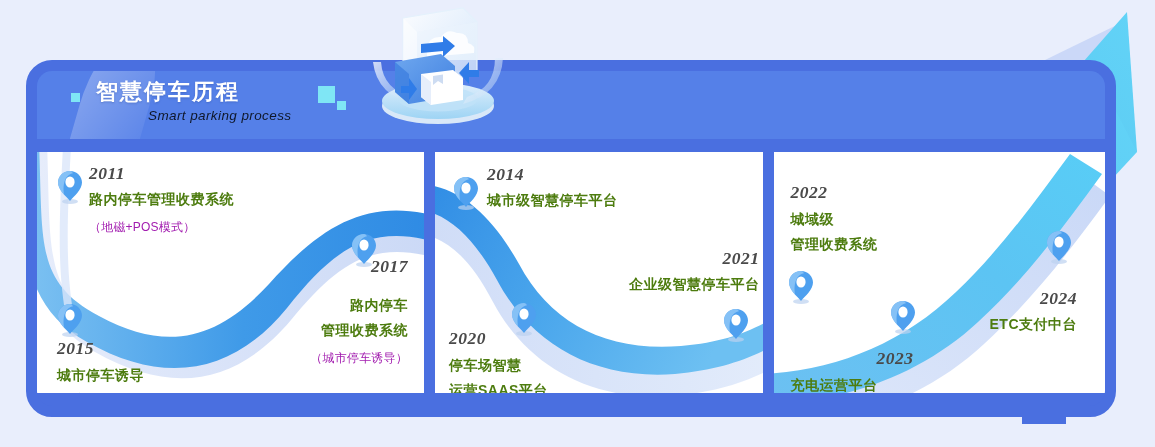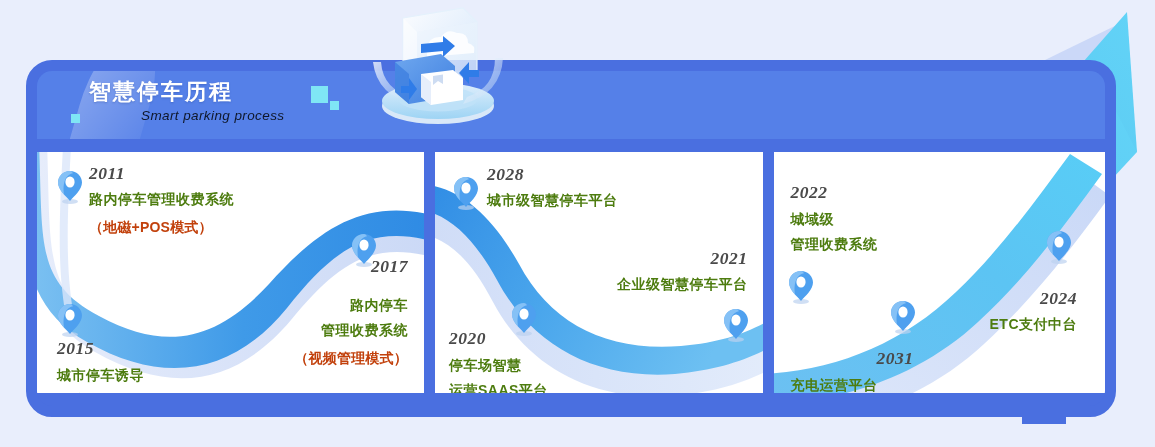--- a/index.html
+++ b/index.html
@@ -45,21 +45,21 @@
   }
   .head-sheen {
     position: absolute; left: 38px; top: -30px;
     width: 70px; height: 160px;
     background: linear-gradient(115deg, rgba(255,255,255,.30), rgba(255,255,255,0));
     transform: skewX(-16deg);
     border-radius: 40%;
   }
   .head-inner {
     position: absolute; left: 34px; top: 6px;
-    display: flex; align-items: flex-end; gap: 9px;
+    display: flex; align-items: flex-start; gap: 16px;
   }
   .bullet-sq {
     width: 9px; height: 9px; background: #7fe6f5; margin-top: 16px; flex: 0 0 auto;
   }
   .title-block { position: relative; }
   .title-cn {
     font-size: 22px; font-weight: 700; color: #ffffff;
     letter-spacing: 2px; line-height: 30px;
     text-shadow: 0 1px 2px rgba(30,60,140,.30);
   }
@@ -105,21 +105,21 @@
     font-size: 17.5px; font-style: italic; font-weight: 700;
     color: #4a4a4a; letter-spacing: .5px;
     font-family: "Liberation Serif", "DejaVu Serif", serif;
     white-space: nowrap;
   }
   .nm {
     font-size: 14px; font-weight: 700; color: #4d7c0f;
     letter-spacing: .5px; line-height: 25px; white-space: nowrap;
   }
   .sub {
-    font-size: 14px; font-weight: 700; color: #c2410c;
+    font-size: 12px; font-weight: 400; color: #a21caf;
     letter-spacing: .2px; white-space: nowrap; line-height: 20px;
   }
   .ta-r { text-align: right; }
 </style>
 </head>
 <body>
 
 <div id="root">
 
   <svg class="arrow-layer" viewBox="0 0 1155 447" width="1155" height="447">
@@ -267,21 +267,21 @@
         <svg class="pin" style="left:314px; top:81px;" viewBox="0 0 26 34">
           <ellipse cx="13" cy="31.5" rx="8" ry="2.4" fill="#bcd2f0" opacity=".7"></ellipse>
           <path d="M13 1 C6 1 1 6.3 1 12.6 C1 19.6 9 26.5 13 31 C17 26.5 25 19.6 25 12.6 C25 6.3 20 1 13 1 Z" fill="#4ea0ef"></path>
           <path d="M13 1 C6 1 1 6.3 1 12.6 C1 17 4 21.3 7.2 24.8 C6 20 6.2 12 9.4 7.4 C11 5.1 13.4 3.6 16 3.2 C15.1 1.8 14.1 1 13 1 Z" fill="#8fc7f7" opacity=".85"></path>
           <ellipse cx="13" cy="12" rx="4.6" ry="5.6" fill="#ffffff"></ellipse>
         </svg>
         <div class="item ta-r" style="right:16px; top:104px;">
           <div class="yr">2017</div>
           <div class="nm" style="margin-top:16px;">路内停车</div>
           <div class="nm">管理收费系统</div>
-          <div class="sub" style="margin-top:5px;">（视频管理模式）</div>
+          <div class="sub" style="margin-top:5px;">（城市停车诱导）</div>
         </div>
       </div>
 
       <div class="panel p2">
         <svg class="panel-svg" viewBox="0 0 332 267" width="332" height="267">
           <defs>
             <linearGradient id="rib2" x1="0" y1="0" x2="1" y2="0.3">
               <stop offset="0%" stop-color="#2f8be4"></stop>
               <stop offset="50%" stop-color="#4aa6ec"></stop>
               <stop offset="100%" stop-color="#6dc0f2"></stop>
@@ -299,21 +299,21 @@
                    L 342 192 C 312 208 284 218 240 222 C 158 228 96 192 62 128 C 38 84 10 58 -20 58 Z" fill="url(#rib2)"></path>
         </svg>
 
         <svg class="pin" style="left:18px; top:24px;" viewBox="0 0 26 34">
           <ellipse cx="13" cy="31.5" rx="8" ry="2.4" fill="#bcd2f0" opacity=".7"></ellipse>
           <path d="M13 1 C6 1 1 6.3 1 12.6 C1 19.6 9 26.5 13 31 C17 26.5 25 19.6 25 12.6 C25 6.3 20 1 13 1 Z" fill="#4ea0ef"></path>
           <path d="M13 1 C6 1 1 6.3 1 12.6 C1 17 4 21.3 7.2 24.8 C6 20 6.2 12 9.4 7.4 C11 5.1 13.4 3.6 16 3.2 C15.1 1.8 14.1 1 13 1 Z" fill="#8fc7f7" opacity=".85"></path>
           <ellipse cx="13" cy="12" rx="4.6" ry="5.6" fill="#ffffff"></ellipse>
         </svg>
         <div class="item" style="left:52px; top:12px;">
-          <div class="yr">2028</div>
+          <div class="yr">2014</div>
           <div class="nm" style="margin-top:3px;">城市级智慧停车平台</div>
         </div>
 
         <svg class="pin" style="left:76px; top:150px;" viewBox="0 0 26 34">
           <ellipse cx="13" cy="31.5" rx="8" ry="2.4" fill="#bcd2f0" opacity=".7"></ellipse>
           <path d="M13 1 C6 1 1 6.3 1 12.6 C1 19.6 9 26.5 13 31 C17 26.5 25 19.6 25 12.6 C25 6.3 20 1 13 1 Z" fill="#4ea0ef"></path>
           <path d="M13 1 C6 1 1 6.3 1 12.6 C1 17 4 21.3 7.2 24.8 C6 20 6.2 12 9.4 7.4 C11 5.1 13.4 3.6 16 3.2 C15.1 1.8 14.1 1 13 1 Z" fill="#8fc7f7" opacity=".85"></path>
           <ellipse cx="13" cy="12" rx="4.6" ry="5.6" fill="#ffffff"></ellipse>
         </svg>
         <div class="item" style="left:14px; top:176px;">
@@ -321,21 +321,21 @@
           <div class="nm" style="margin-top:4px;">停车场智慧</div>
           <div class="nm">运营SAAS平台</div>
         </div>
 
         <svg class="pin" style="left:288px; top:156px;" viewBox="0 0 26 34">
           <ellipse cx="13" cy="31.5" rx="8" ry="2.4" fill="#bcd2f0" opacity=".7"></ellipse>
           <path d="M13 1 C6 1 1 6.3 1 12.6 C1 19.6 9 26.5 13 31 C17 26.5 25 19.6 25 12.6 C25 6.3 20 1 13 1 Z" fill="#4ea0ef"></path>
           <path d="M13 1 C6 1 1 6.3 1 12.6 C1 17 4 21.3 7.2 24.8 C6 20 6.2 12 9.4 7.4 C11 5.1 13.4 3.6 16 3.2 C15.1 1.8 14.1 1 13 1 Z" fill="#8fc7f7" opacity=".85"></path>
           <ellipse cx="13" cy="12" rx="4.6" ry="5.6" fill="#ffffff"></ellipse>
         </svg>
-        <div class="item ta-r" style="right:16px; top:96px;">
+        <div class="item ta-r" style="right:4px; top:96px;">
           <div class="yr">2021</div>
           <div class="nm" style="margin-top:3px;font-family:Liberation Serif, serif;">企业级智慧停车平台</div>
         </div>
       </div>
 
       <div class="panel p3">
         <svg class="panel-svg" viewBox="0 0 334 267" width="334" height="267">
           <defs>
             <linearGradient id="rib3" x1="0" y1="1" x2="1" y2="0">
               <stop offset="0%" stop-color="#6dc0f2"></stop>
@@ -367,21 +367,21 @@
           <ellipse cx="13" cy="12" rx="4.6" ry="5.6" fill="#ffffff"></ellipse>
         </svg>
 
         <svg class="pin" style="left:116px; top:148px;" viewBox="0 0 26 34">
           <ellipse cx="13" cy="31.5" rx="8" ry="2.4" fill="#bcd2f0" opacity=".7"></ellipse>
           <path d="M13 1 C6 1 1 6.3 1 12.6 C1 19.6 9 26.5 13 31 C17 26.5 25 19.6 25 12.6 C25 6.3 20 1 13 1 Z" fill="#4ea0ef"></path>
           <path d="M13 1 C6 1 1 6.3 1 12.6 C1 17 4 21.3 7.2 24.8 C6 20 6.2 12 9.4 7.4 C11 5.1 13.4 3.6 16 3.2 C15.1 1.8 14.1 1 13 1 Z" fill="#8fc7f7" opacity=".85"></path>
           <ellipse cx="13" cy="12" rx="4.6" ry="5.6" fill="#ffffff"></ellipse>
         </svg>
         <div class="item" style="left:16px; top:196px;">
-          <div class="yr" style="margin-left:86px;">2031</div>
+          <div class="yr" style="margin-left:86px;">2023</div>
           <div class="nm" style="margin-top:4px;">充电运营平台</div>
         </div>
 
         <svg class="pin" style="left:272px; top:78px;" viewBox="0 0 26 34">
           <ellipse cx="13" cy="31.5" rx="8" ry="2.4" fill="#bcd2f0" opacity=".7"></ellipse>
           <path d="M13 1 C6 1 1 6.3 1 12.6 C1 19.6 9 26.5 13 31 C17 26.5 25 19.6 25 12.6 C25 6.3 20 1 13 1 Z" fill="#4ea0ef"></path>
           <path d="M13 1 C6 1 1 6.3 1 12.6 C1 17 4 21.3 7.2 24.8 C6 20 6.2 12 9.4 7.4 C11 5.1 13.4 3.6 16 3.2 C15.1 1.8 14.1 1 13 1 Z" fill="#8fc7f7" opacity=".85"></path>
           <ellipse cx="13" cy="12" rx="4.6" ry="5.6" fill="#ffffff"></ellipse>
         </svg>
         <div class="item ta-r" style="right:28px; top:136px;">

